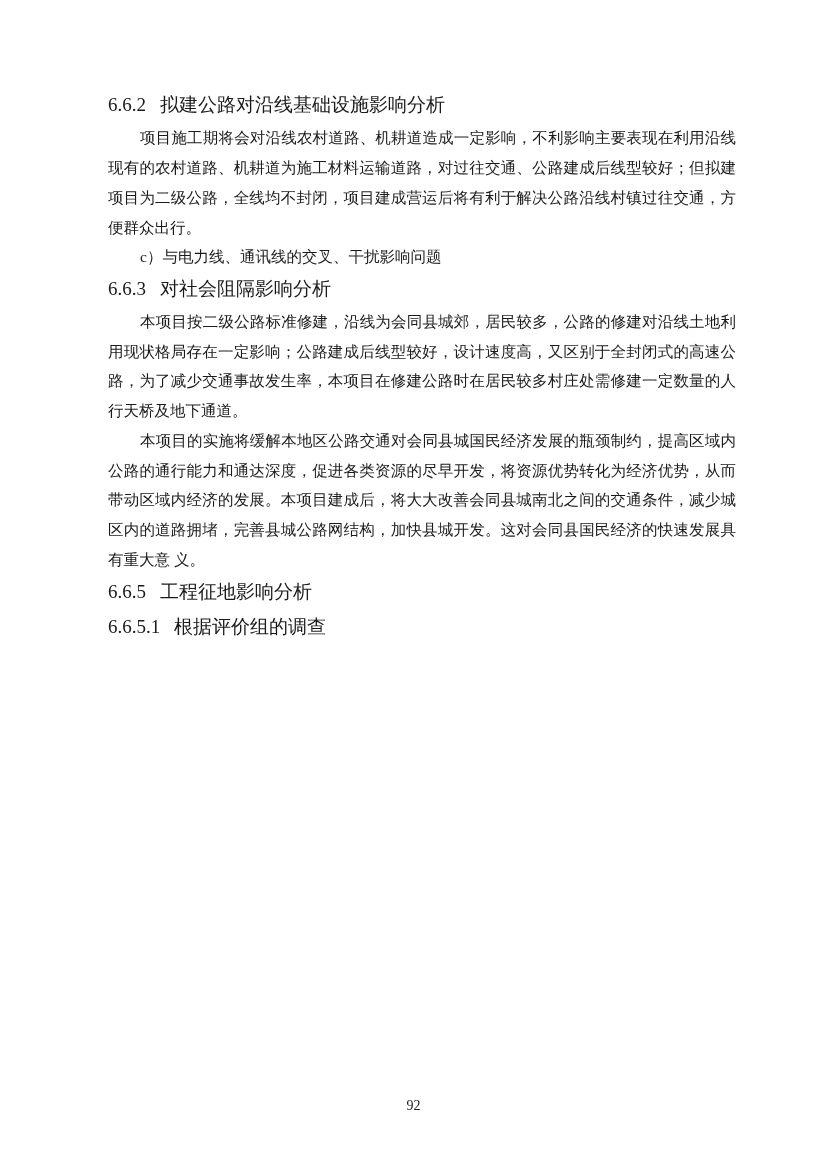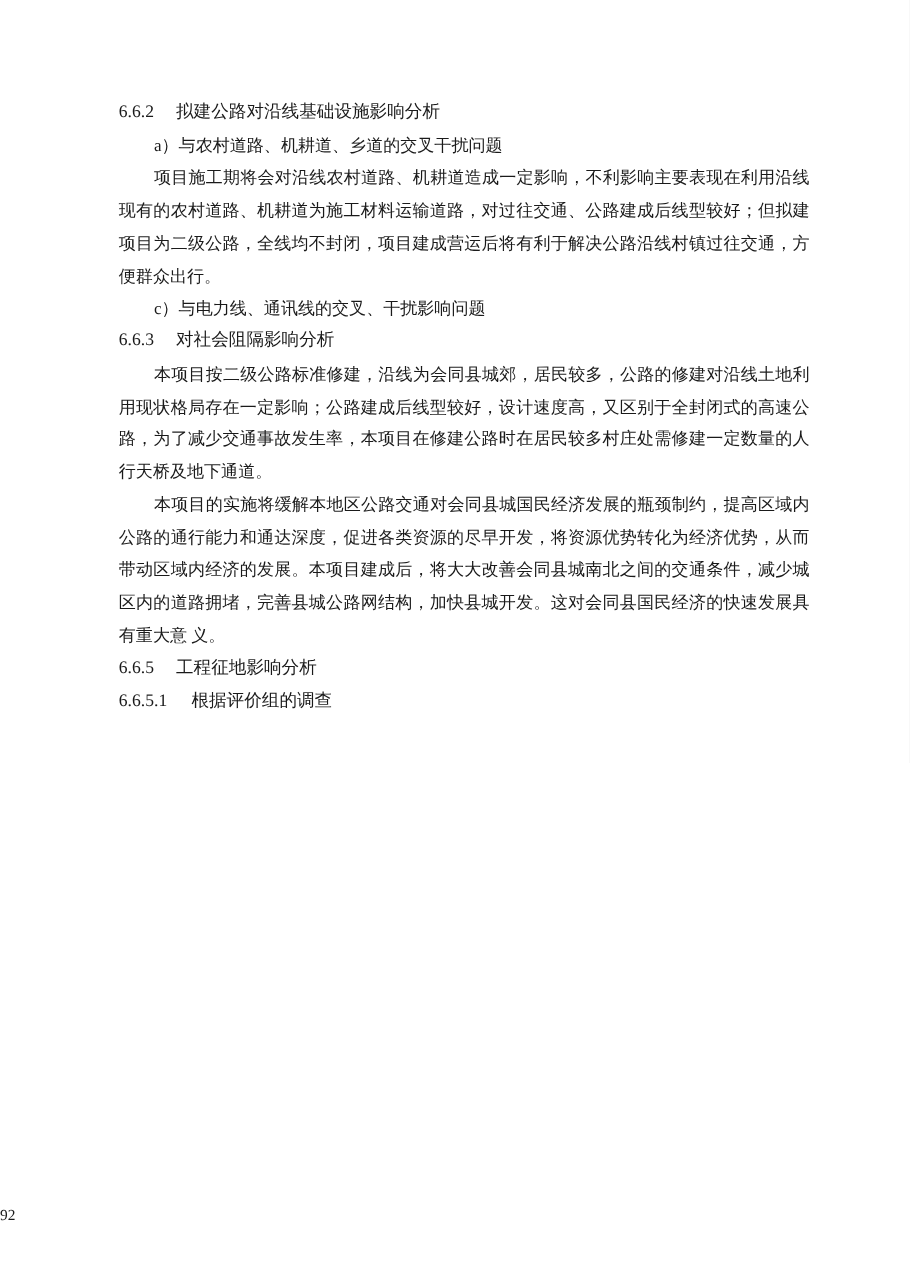--- a/index.html
+++ b/index.html
@@ -17,21 +17,21 @@
     color: #1a1a1a;
     overflow: hidden;
   }
   .content {
     position: absolute;
     left: 108px;
     top: 88px;
     width: 628px;
   }
   .heading {
-    font-size: 16px;
+    font-size: 19px;
     line-height: 1.75;
     margin: 0 0 2px 0;
     white-space: nowrap;
     font-family: Liberation Serif, serif;
   }
   .sub {
     font-size: 15.5px;
     line-height: 1.9;
     margin: 0;
     text-indent: 32px;
@@ -42,20 +42,21 @@
     margin: 0;
     text-indent: 32px;
     text-align: justify;
     text-justify: inter-ideograph;
   }
   .pagenum {
     position: absolute;
     left: 0;
     right: 0;
     top: 1098px;
+    text-align: center;
     font-size: 14px;
     font-family: "Liberation Serif", serif;
     color: #1a1a1a;
   }
   
   .h-num {
     display: inline-block;
     min-width: 52px;
   }
   .h-num.wide {
@@ -65,21 +66,20 @@
 </head>
 <body>
 
 <div class="page">
   <div class="content">
 
     <div class="heading">
       <span class="h-num">6.6.2</span><span>拟建公路对沿线基础设施影响分析</span>
     </div>
 
-    <p class="sub">a）与农村道路、机耕道、乡道的交叉干扰问题</p>
 
     <p class="para">项目施工期将会对沿线农村道路、机耕道造成一定影响，不利影响主要表现在利用沿线现有的农村道路、机耕道为施工材料运输道路，对过往交通、公路建成后线型较好；但拟建项目为二级公路，全线均不封闭，项目建成营运后将有利于解决公路沿线村镇过往交通，方便群众出行。</p>
 
 
 
     <p class="sub">c）与电力线、通讯线的交叉、干扰影响问题</p>
 
 
     <div class="heading">
       <span class="h-num">6.6.3</span><span>对社会阻隔影响分析</span>

